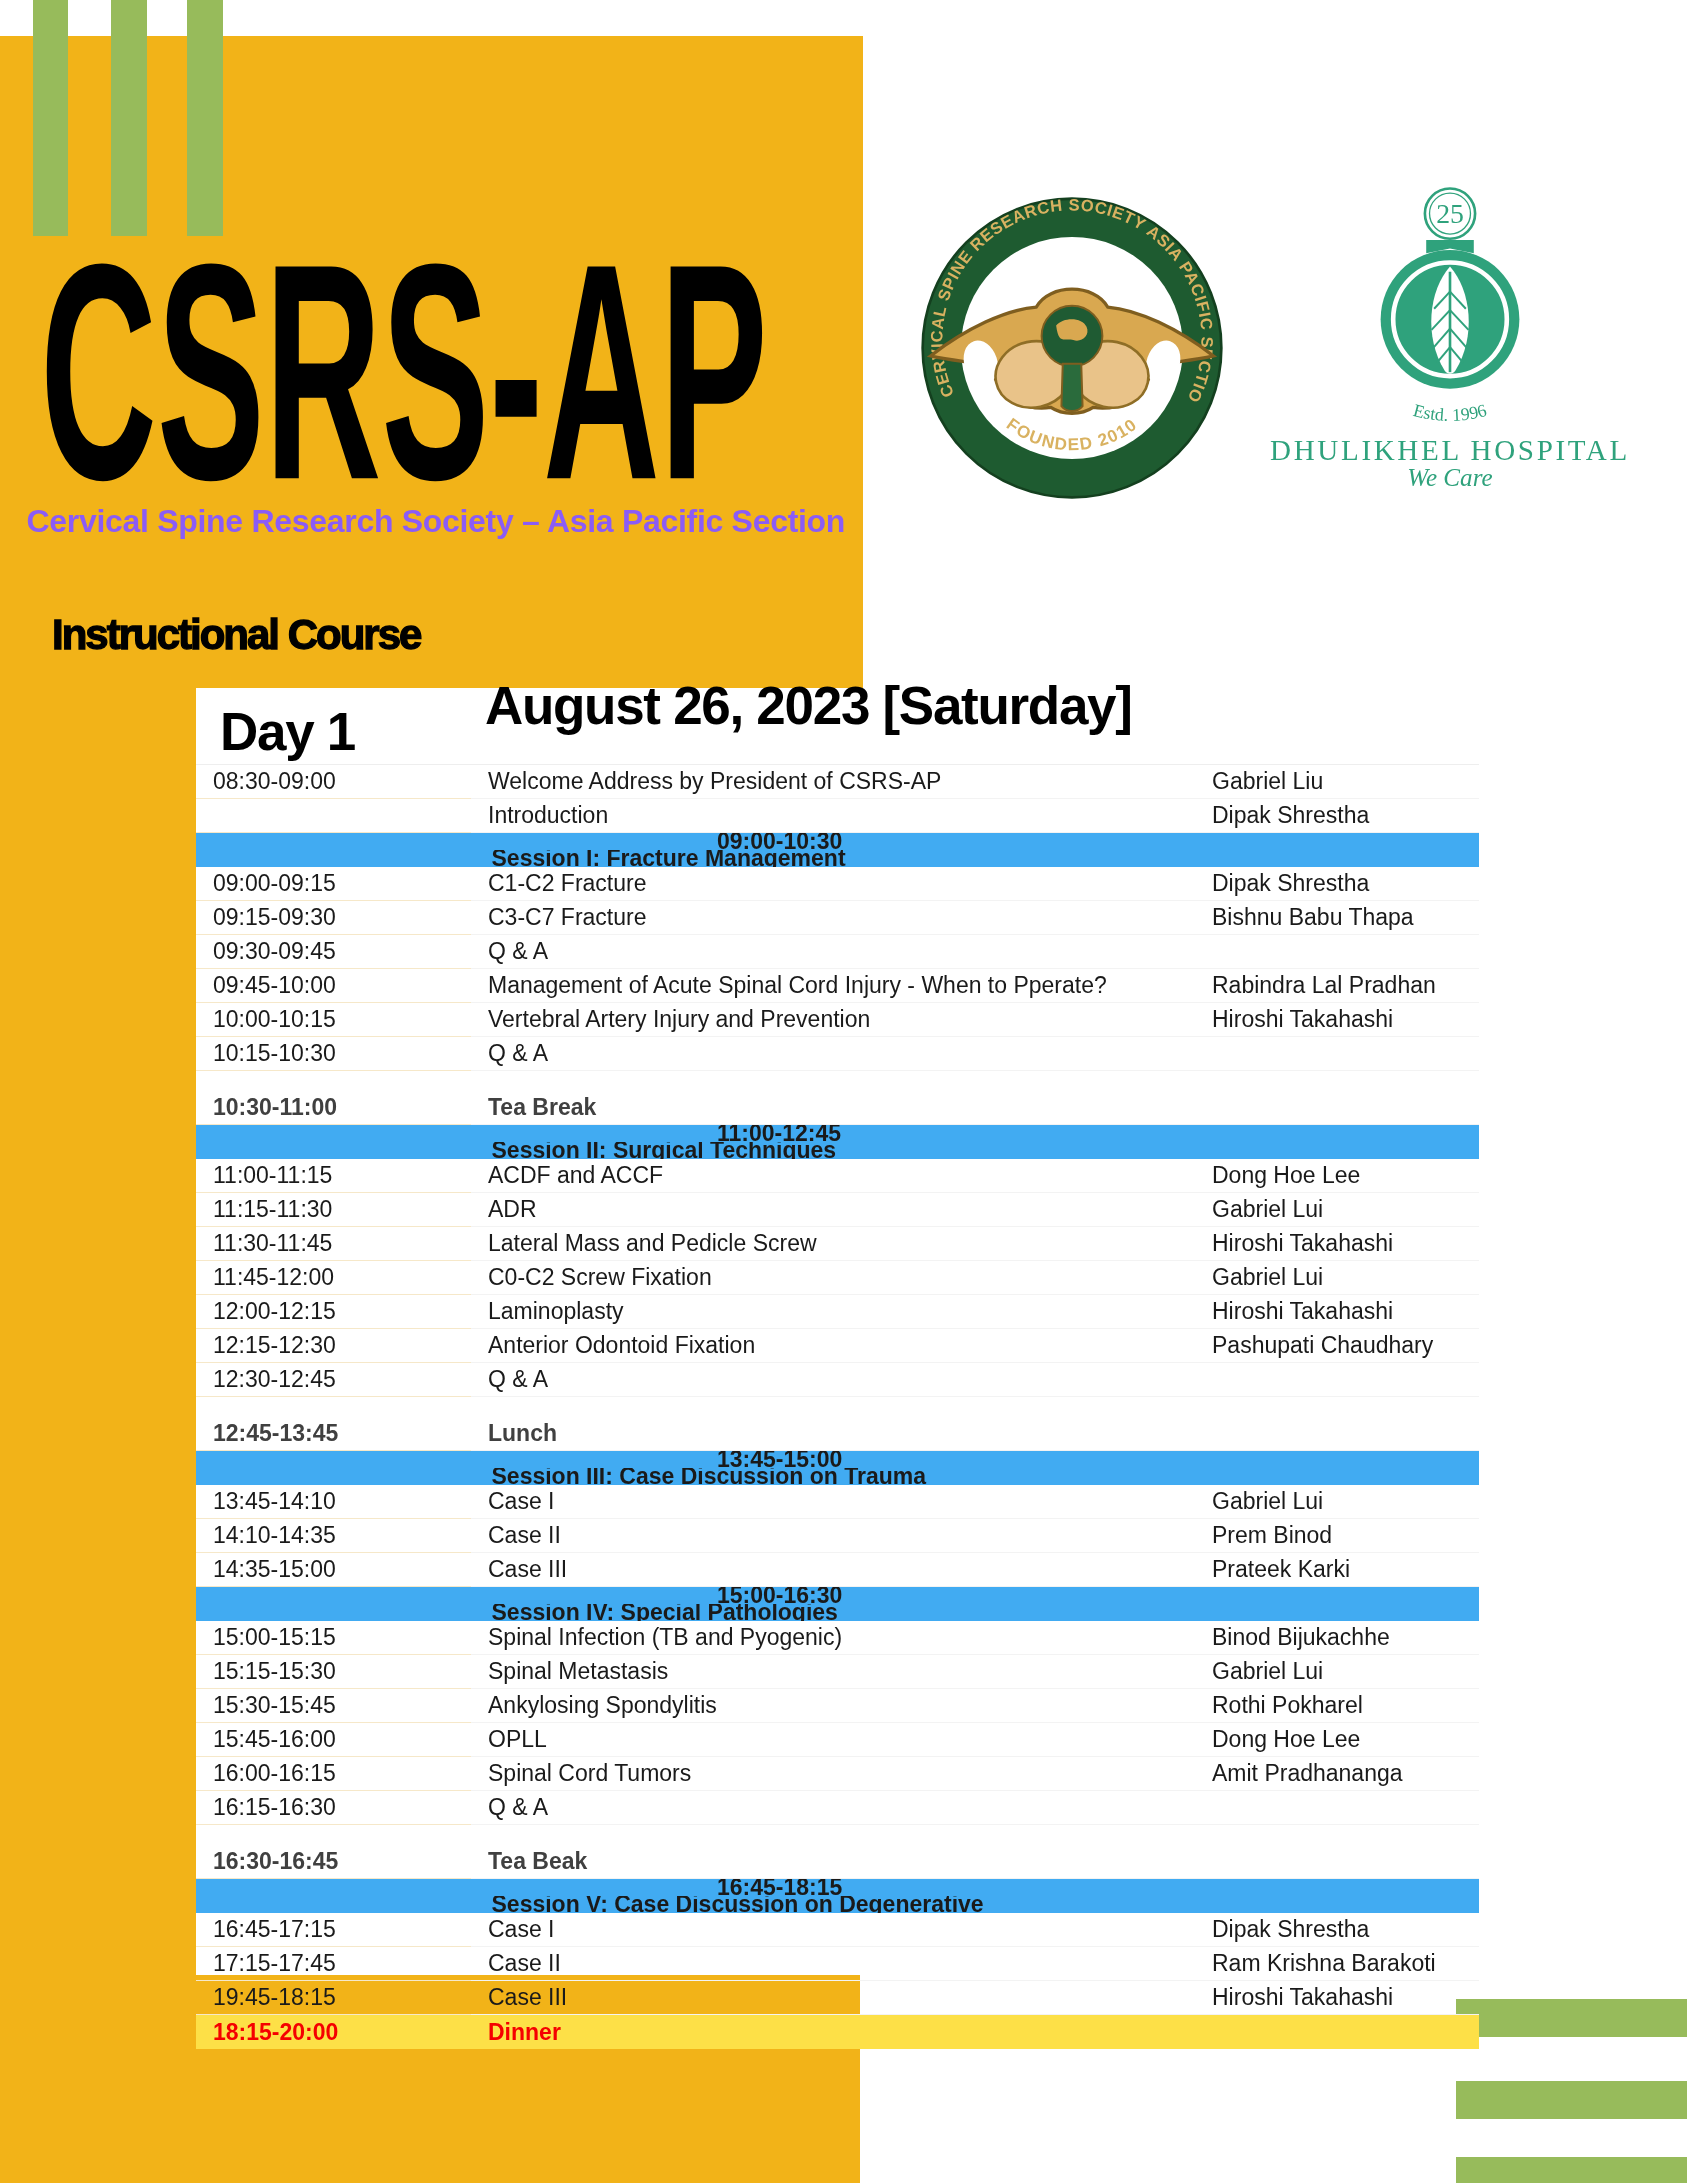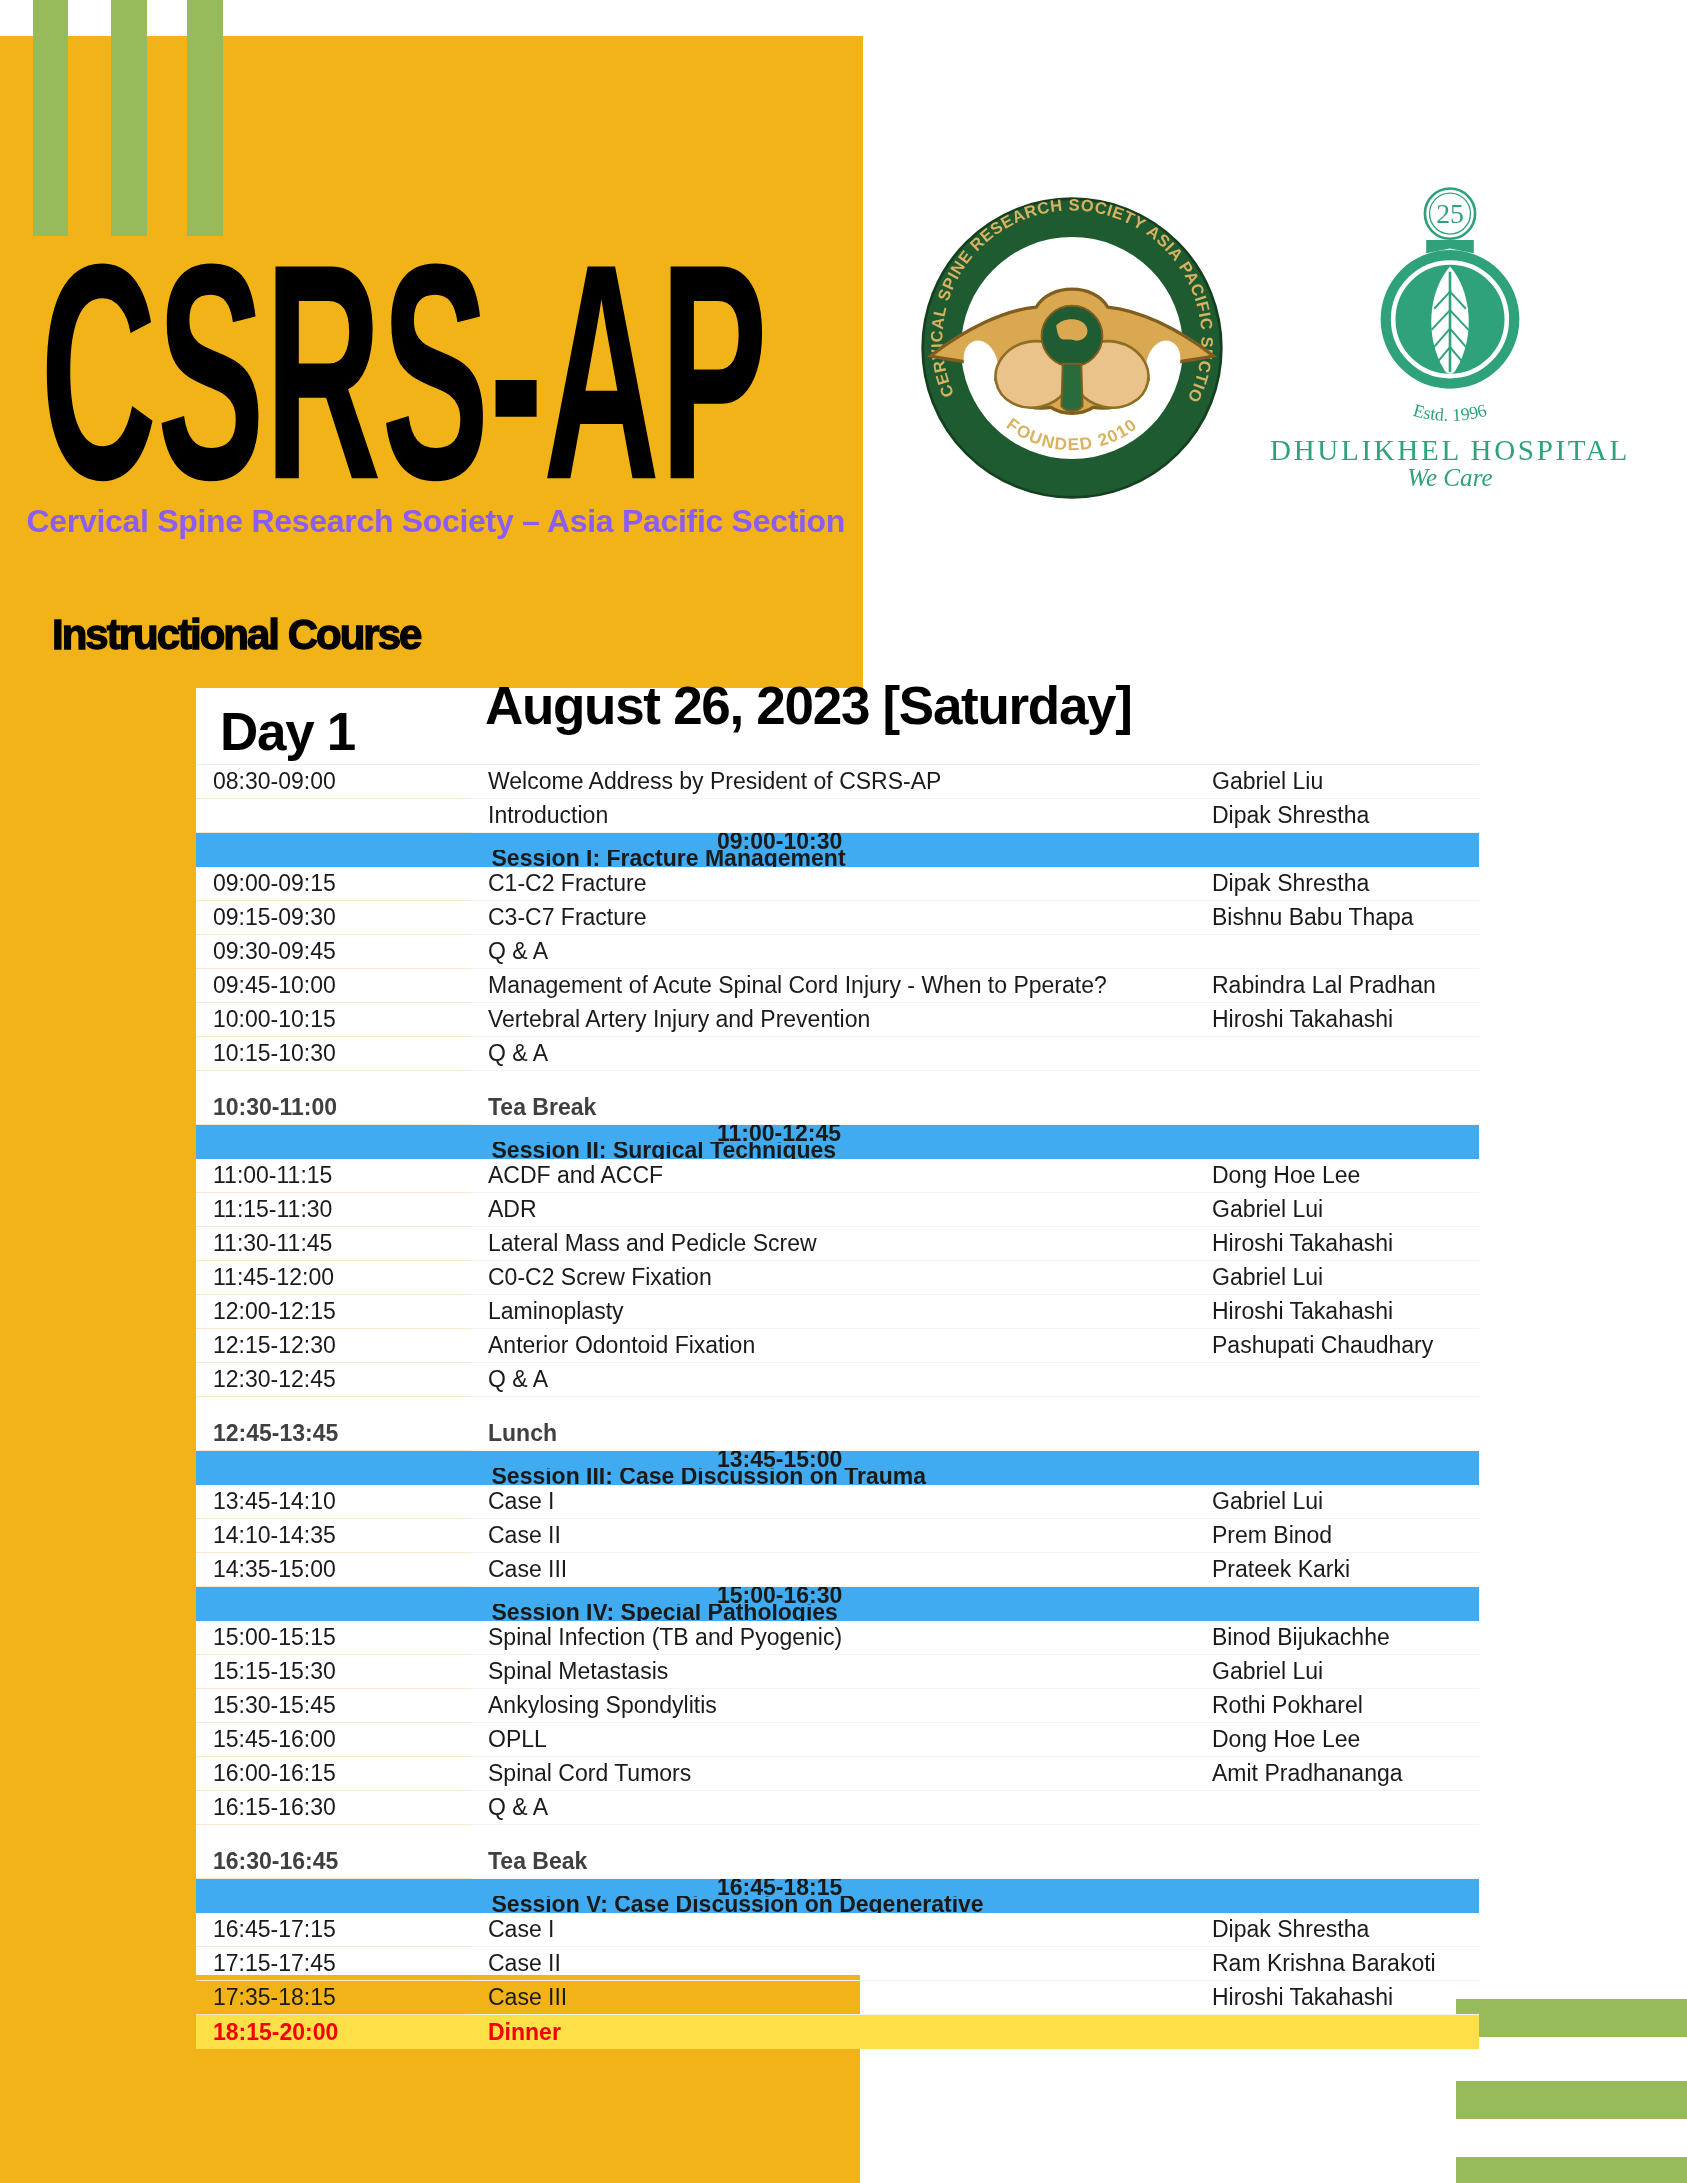--- a/index.html
+++ b/index.html
@@ -310,21 +310,21 @@
       <div class="c-time">16:45-17:15</div>
       <div class="c-topic">Case I</div>
       <div class="c-speaker">Dipak Shrestha</div>
     </div>
     <div class="trow normal">
       <div class="c-time">17:15-17:45</div>
       <div class="c-topic">Case II</div>
       <div class="c-speaker">Ram Krishna Barakoti</div>
     </div>
     <div class="trow normal">
-      <div class="c-time">17:35-18:15</div>
+      <div class="c-time">19:45-18:15</div>
       <div class="c-topic">Case III</div>
       <div class="c-speaker">Hiroshi Takahashi</div>
     </div>
     <div class="trow dinner">
       <div class="c-time">18:15-20:00</div>
       <div class="c-topic">Dinner</div>
       <div class="c-speaker"></div>
     </div>
   </div>
 

